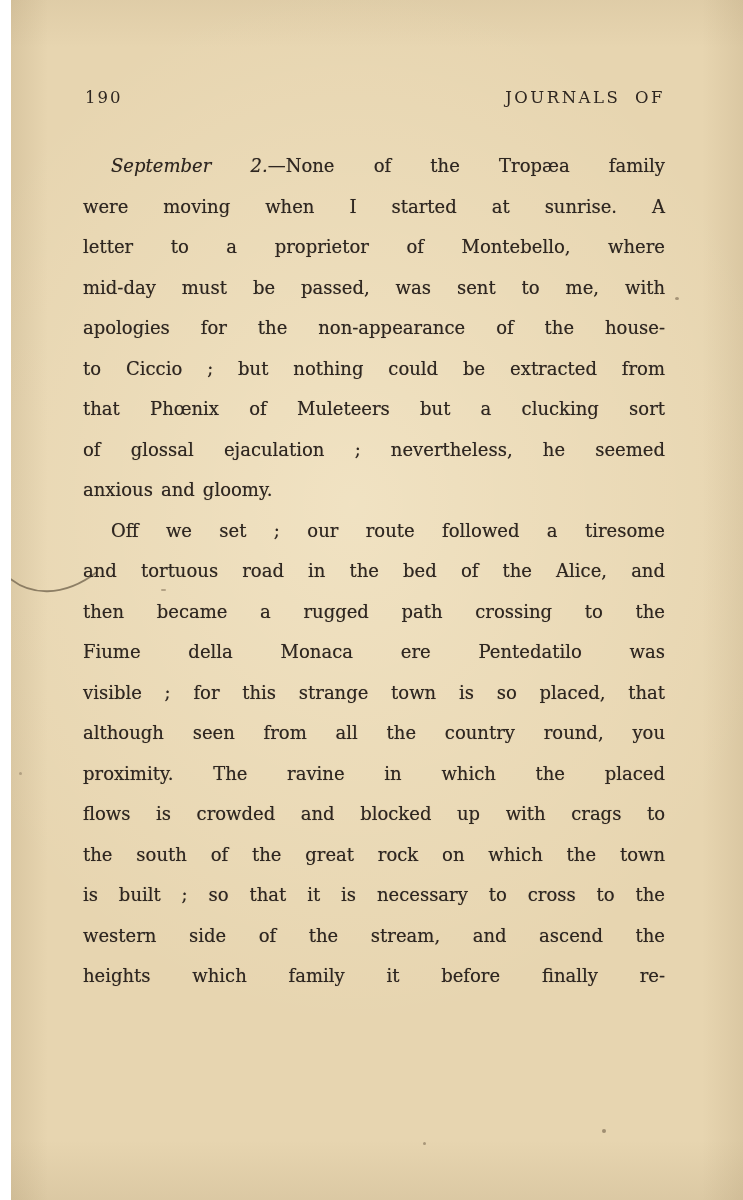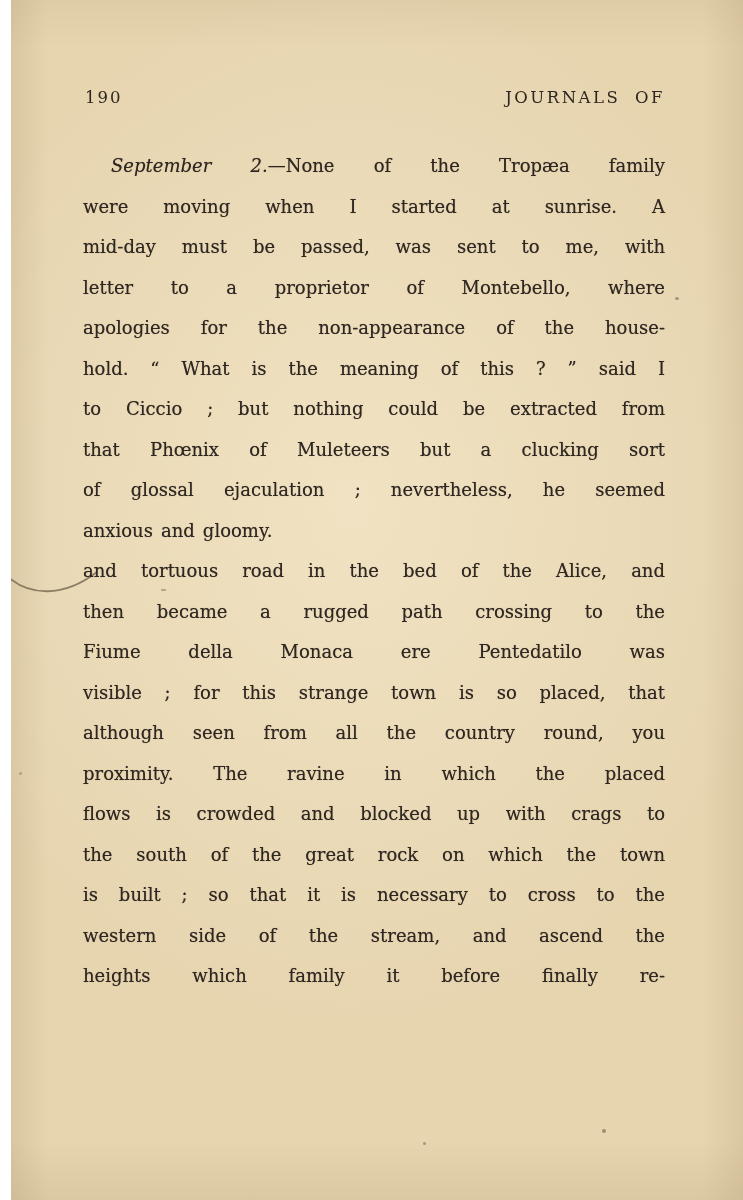--- a/index.html
+++ b/index.html
@@ -55,29 +55,29 @@
 
   <div class="header">
     <span class="pagenum">190</span>
     <span class="running">JOURNALS OF</span>
   </div>
 
   <div class="textblock">
 
     <div class="line indent"><span class="it">September 2.</span><span>—None of the Tropæa family</span></div>
     <div class="line">were moving when I started at sunrise.  A</div>
+    <div class="line">letter to a proprietor of Montebello, where</div>
     <div class="line">mid-day must be passed, was sent to me, with</div>
-    <div class="line">letter to a proprietor of Montebello, where</div>
     <div class="line">apologies for the non-appearance of the house-</div>
-    <div class="line">hold.  “ What is the meaning of this ? ” said I</div>
     <div class="line">to Ciccio ;  but nothing could be extracted from</div>
     <div class="line">that Phœnix of Muleteers but a clucking sort</div>
     <div class="line">of glossal ejaculation ;  nevertheless, he seemed</div>
     <div class="line left">anxious and gloomy.</div>
 
+    <div class="line indent">Off we set ;  our route followed a tiresome</div>
     <div class="line">and tortuous road in the bed of the Alice, and</div>
     <div class="line">then became a rugged path crossing to the</div>
     <div class="line">Fiume della Monaca ere Pentedatilo was</div>
     <div class="line">visible ;  for this strange town is so placed, that</div>
     <div class="line">although seen from all the country round, you</div>
     <div class="line">proximity.   The ravine in which the placed</div>
     <div class="line">flows is crowded and blocked up with crags to</div>
     <div class="line">the south of the great rock on which the town</div>
     <div class="line">is built ;  so that it is necessary to cross to the</div>
     <div class="line">western side of the stream, and ascend the</div>

